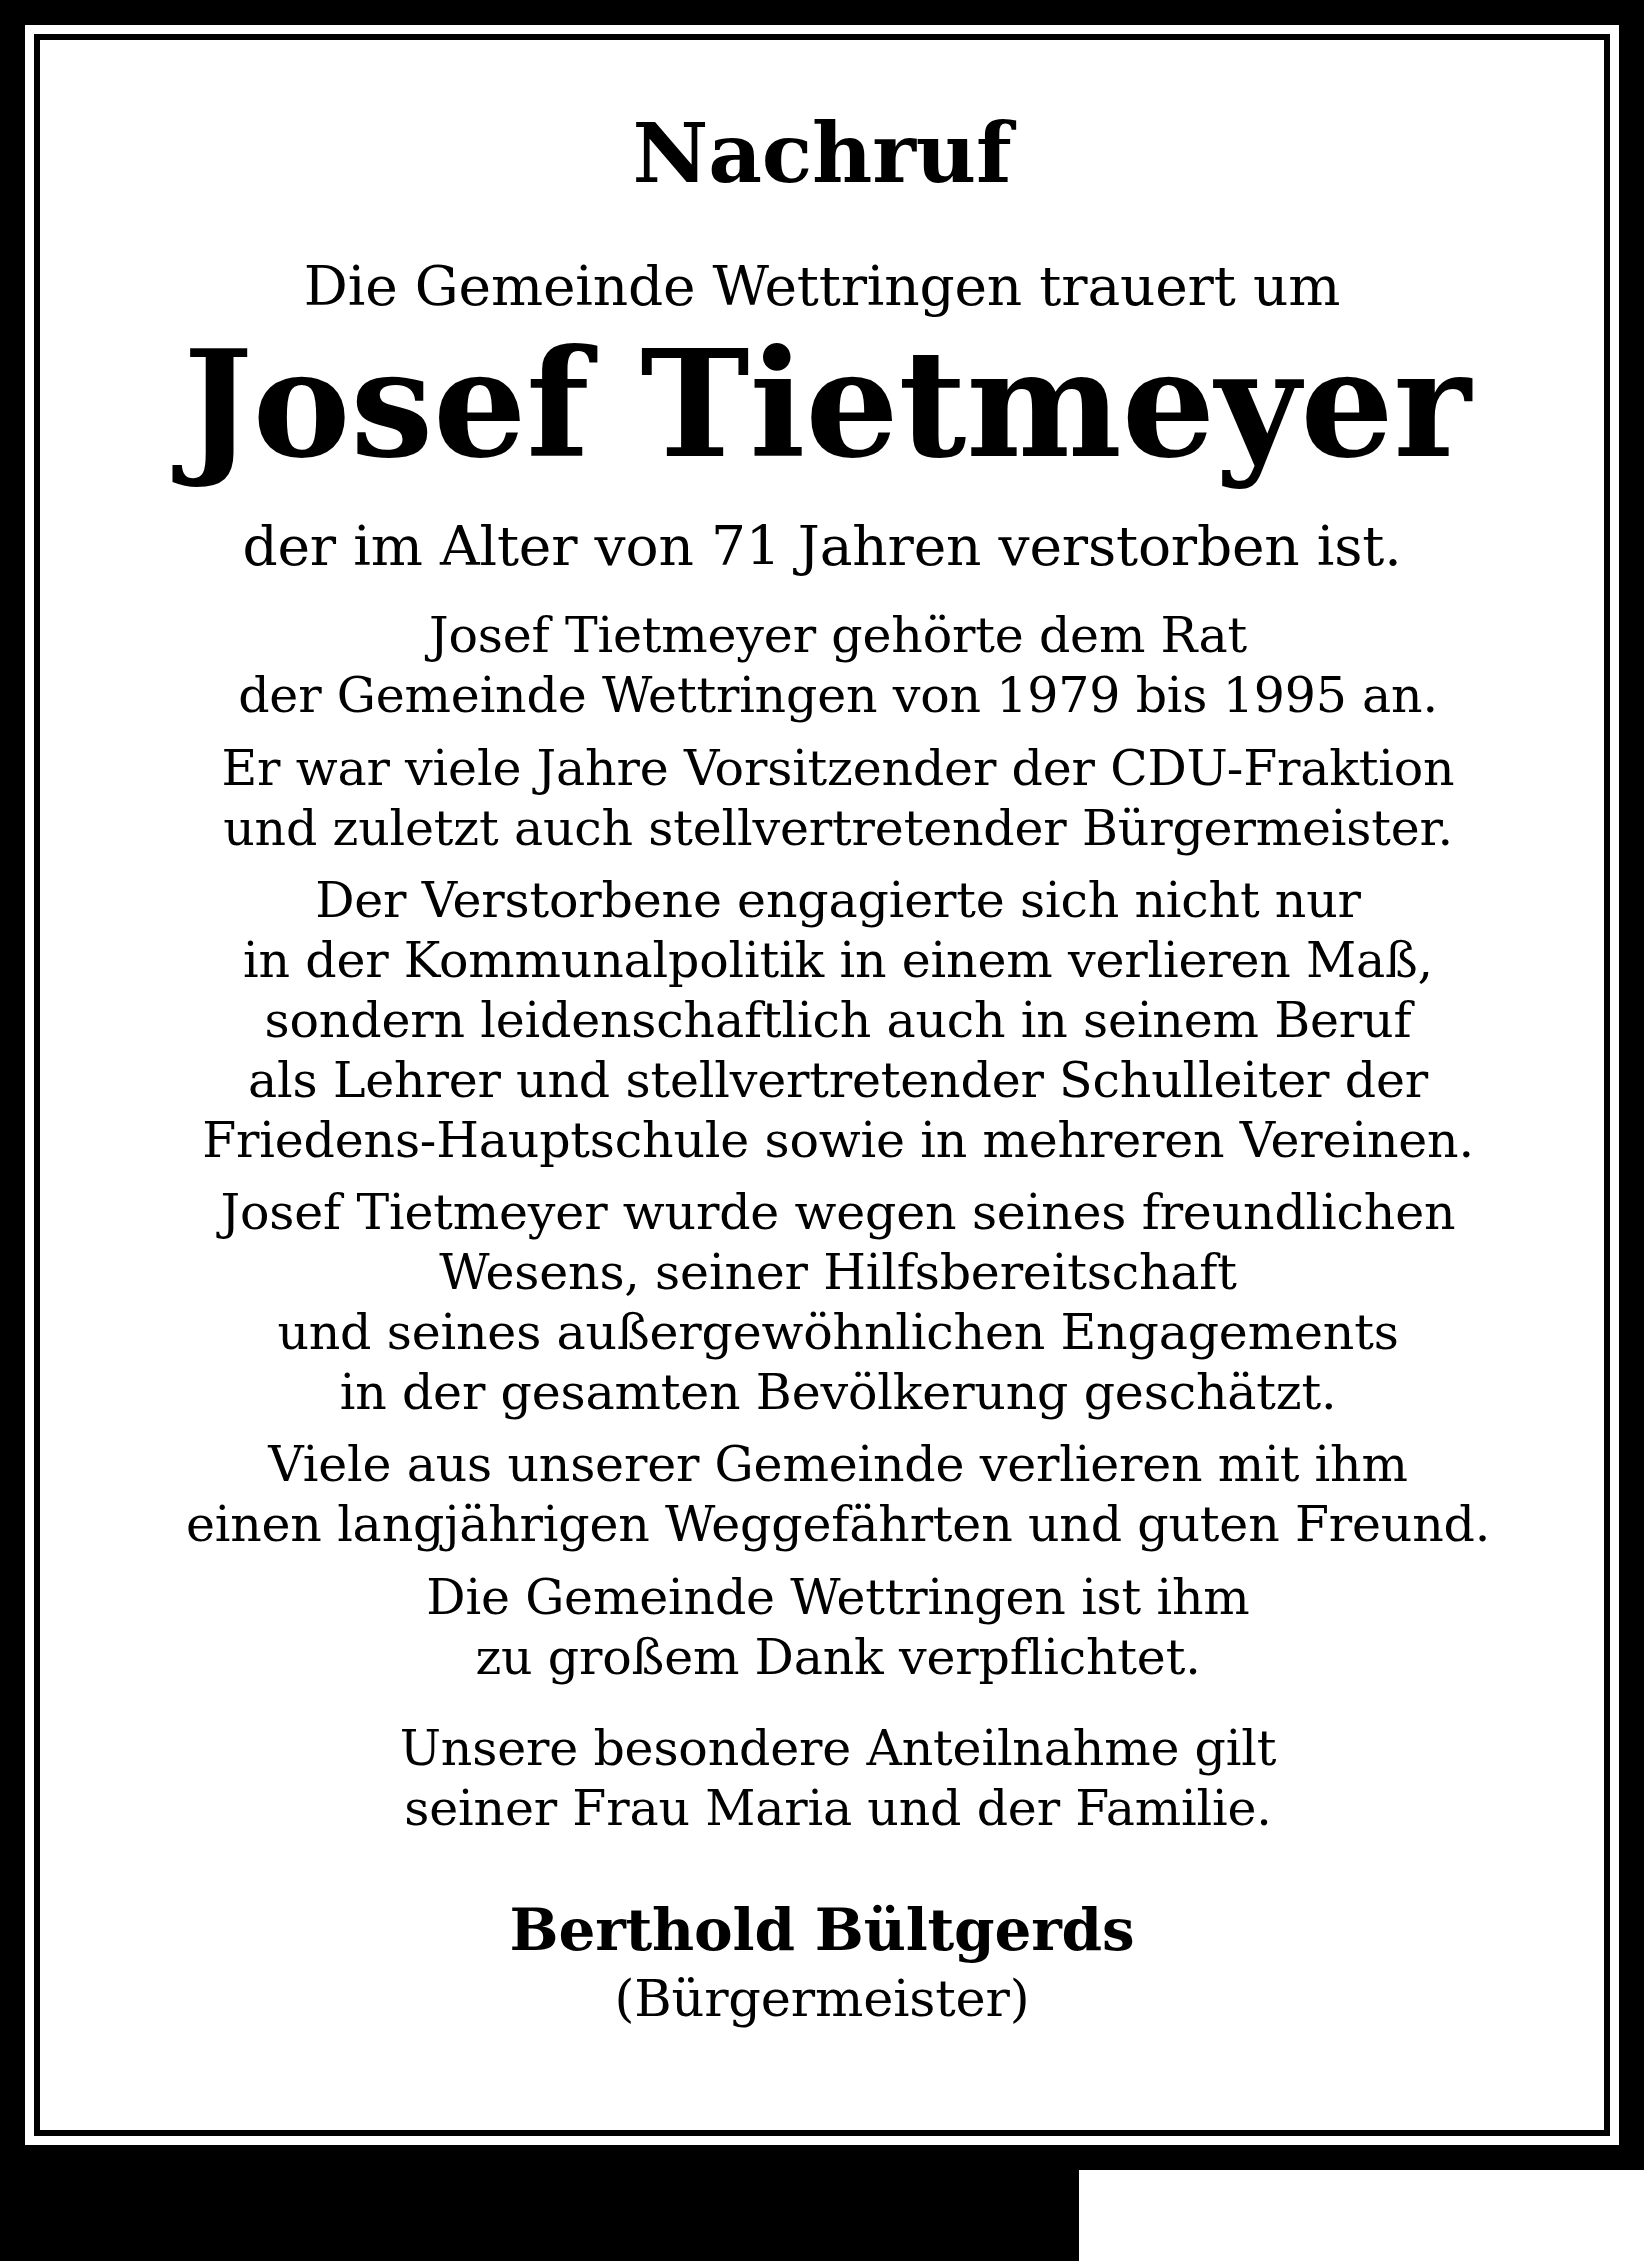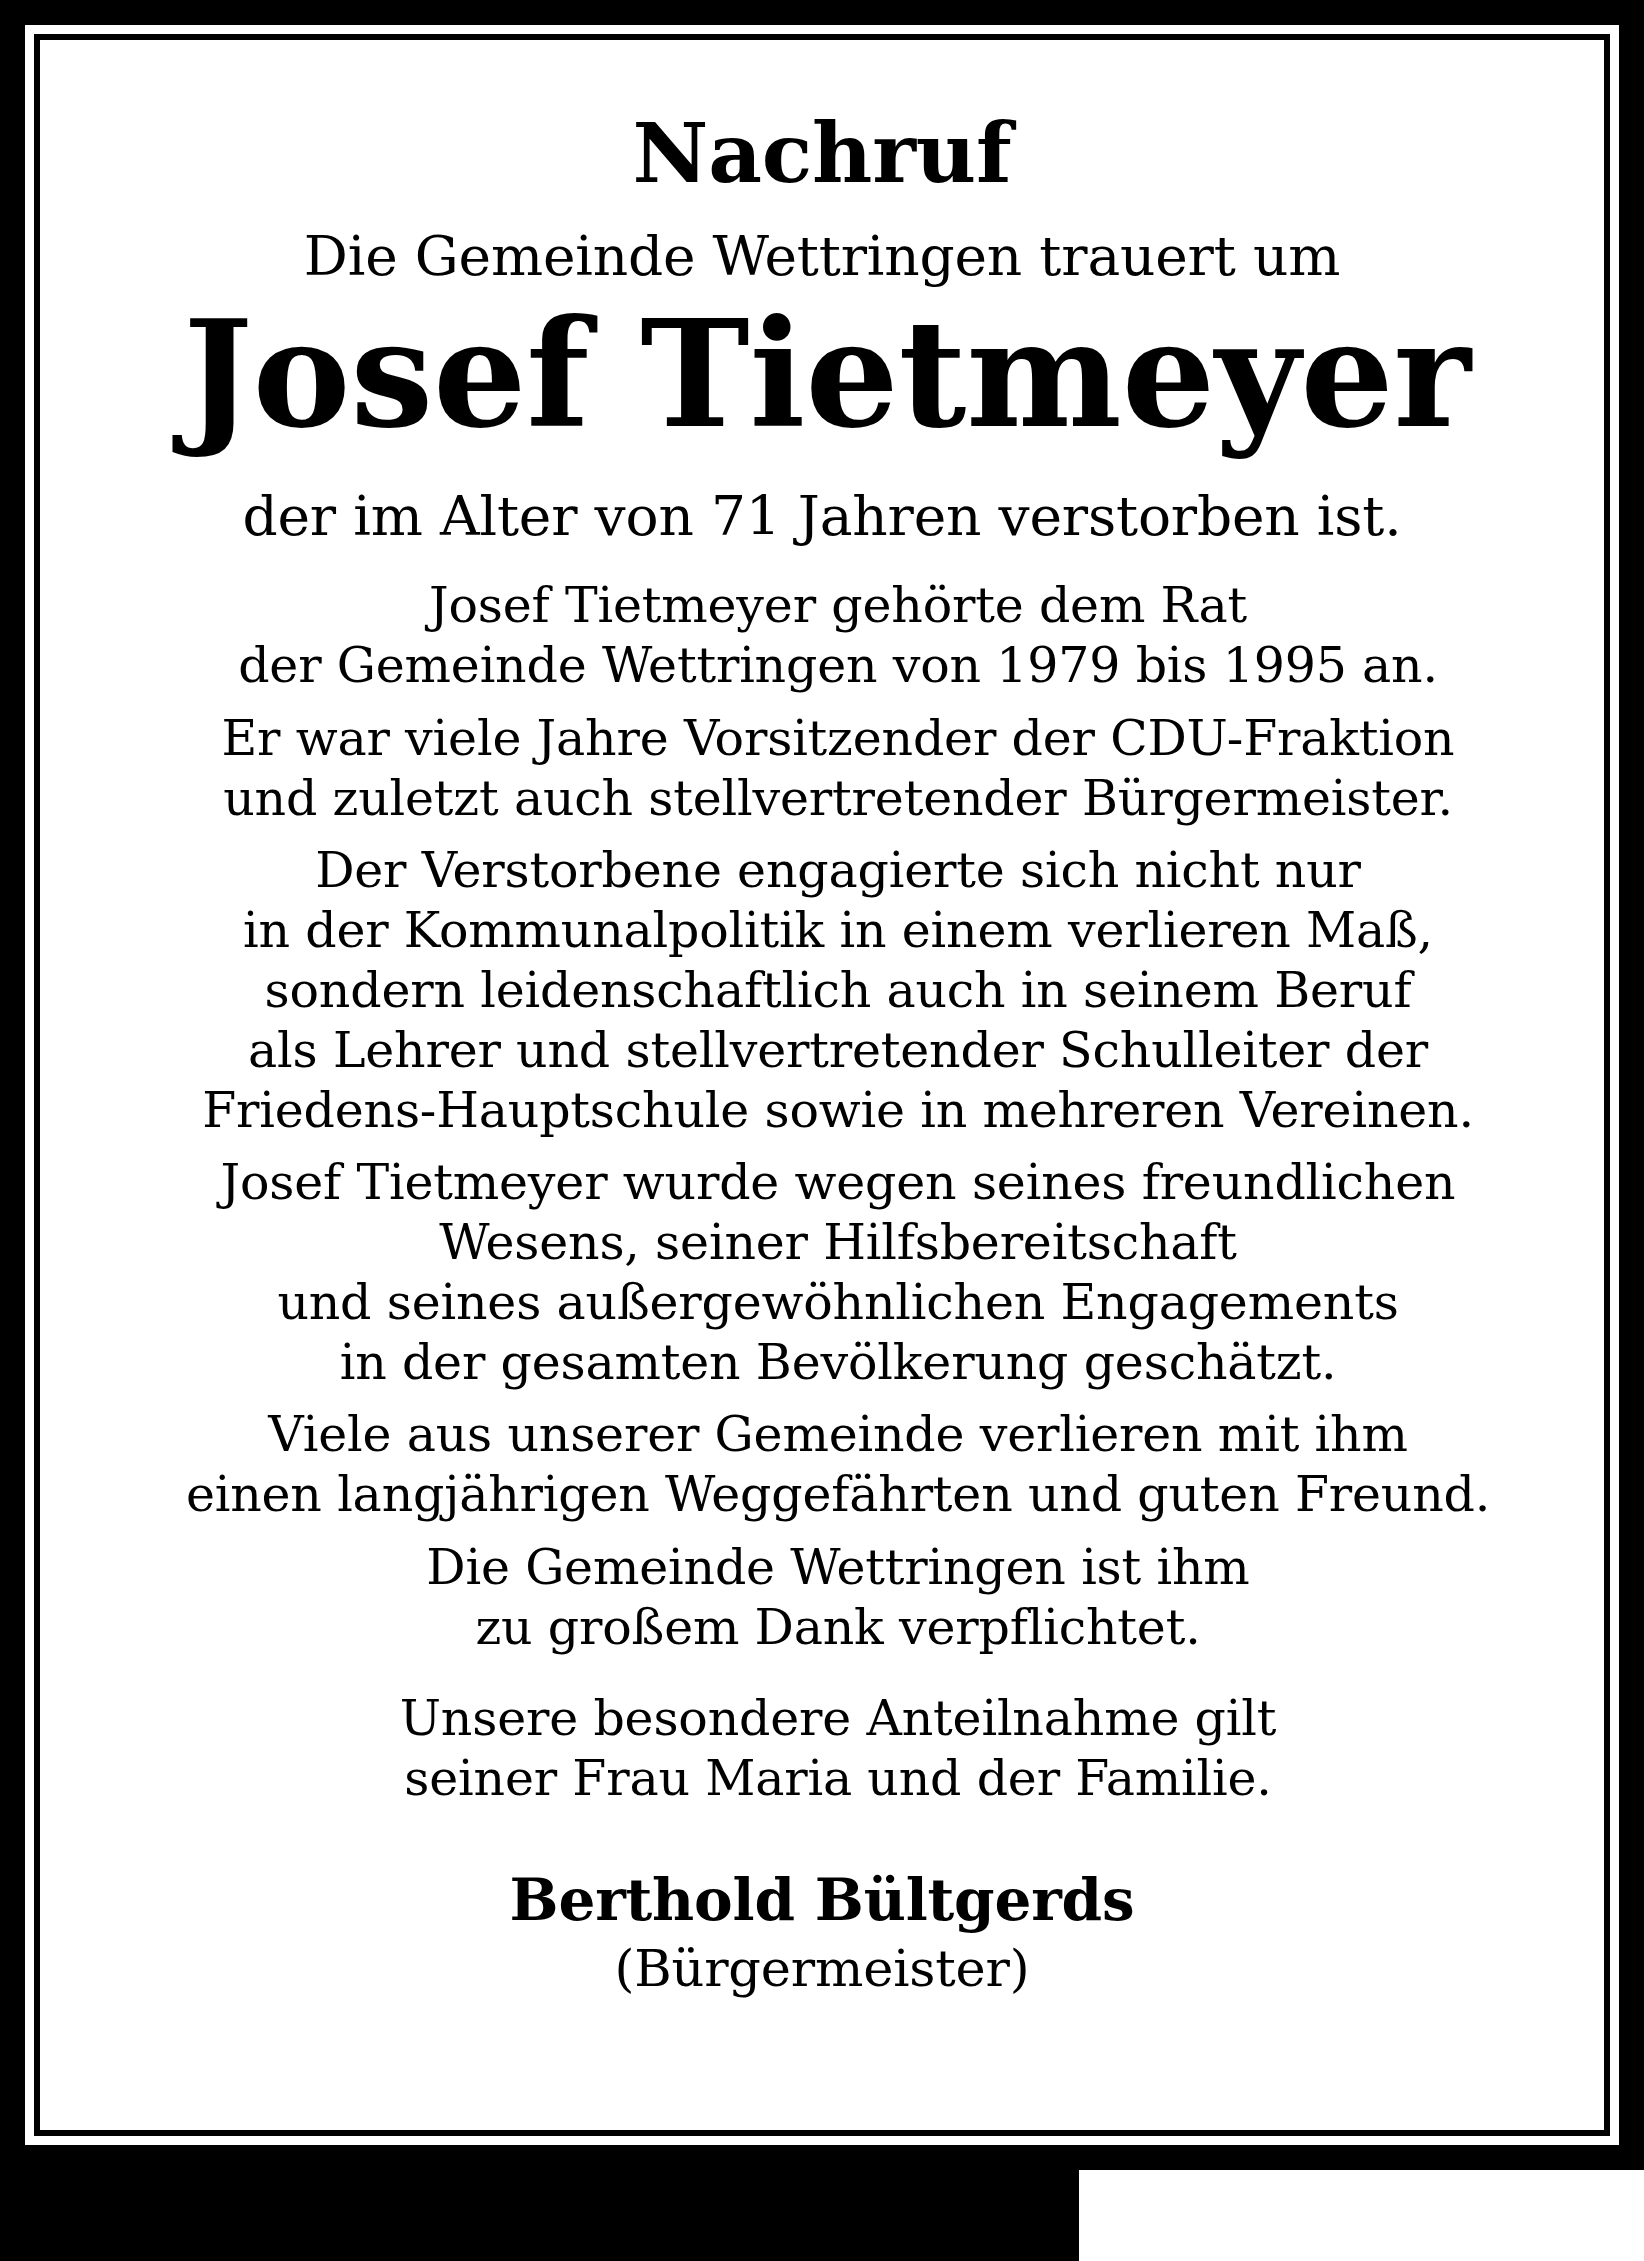--- a/index.html
+++ b/index.html
@@ -49,21 +49,21 @@
     white-space: nowrap;
     letter-spacing: -0.015em;
   }
   .title {
     margin: 66px 0 0 0;
     font-size: 83px;
     line-height: 1.15;
     font-weight: bold;
   }
   .intro {
-    margin-top: 21px;
+    margin-top: 51px;
     font-size: 55px;
     line-height: 1.2;
   }
   .name {
     margin: 7.7px 0 0 0;
     font-size: 147px;
     line-height: 1.08;
     font-weight: bold;
     padding-left: 10px;
   }

